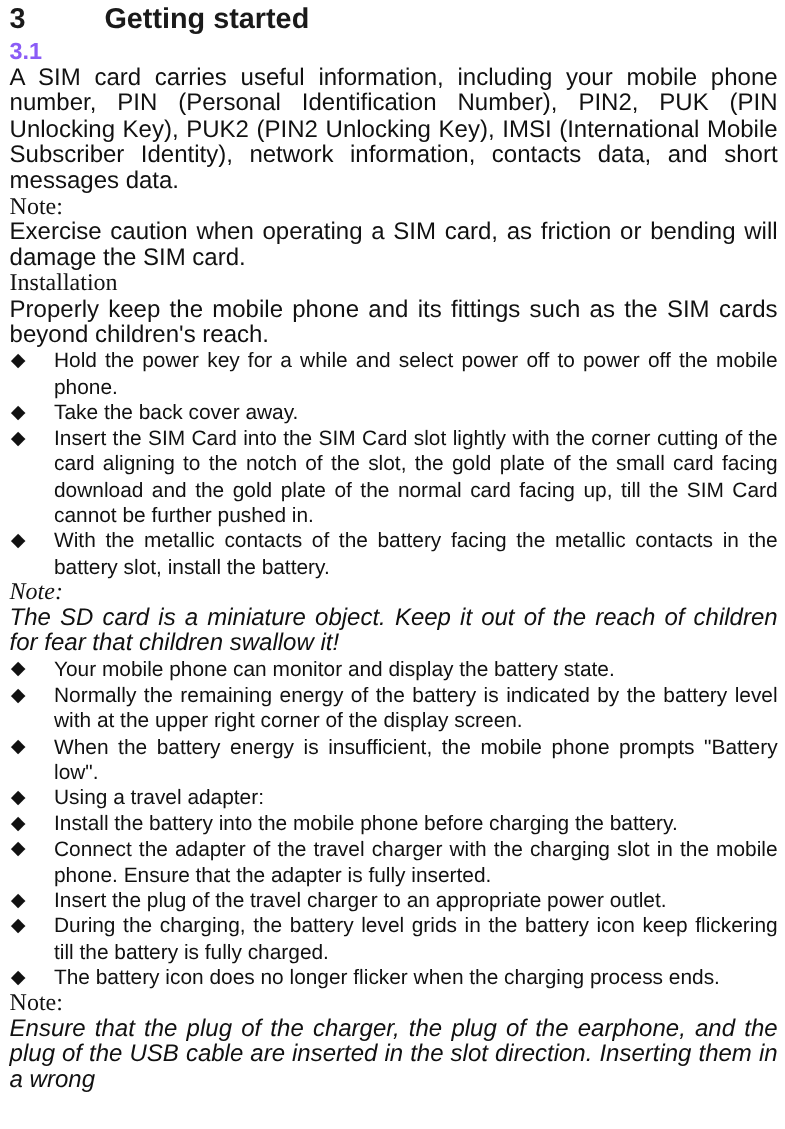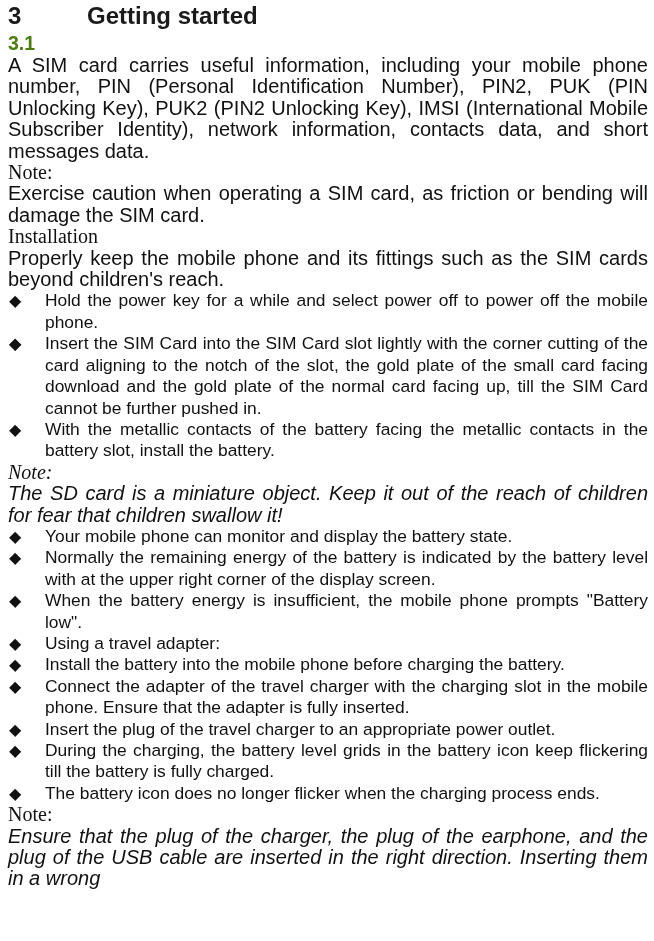--- a/index.html
+++ b/index.html
@@ -31,21 +31,21 @@
     color: #1a1a1a;
   }
   .h1 .num { width: 79px; }
   .h2 {
     display: flex;
     font-weight: bold;
     font-size: 19.5px;
     line-height: 22px;
     height: 24px;
     align-items: center;
-    color: #4d7c0f;
+    color: #8b5cf6;
   }
   .h2 .num { width: 79px; }
   .p {
     font-size: 20px;
     line-height: 21.4px;
     text-align: justify;
     margin: 0;
   }
   .p.italic { font-style: italic; }
   .p.left { text-align: left; font-family: Liberation Serif, serif; }
@@ -89,20 +89,21 @@
   <p class="p left">Installation</p>
   <p class="p">Properly keep the mobile phone and its fittings such as the SIM cards beyond children's reach.</p>
 
   <ul class="bullets">
     <li>
       <span class="bullet">◆</span>
       <span>Hold the power key for a while and select power off to power off the mobile phone.</span>
     </li>
     <li>
       <span class="bullet">◆</span>
+      <span>Take the back cover away.</span>
     </li>
     <li>
       <span class="bullet">◆</span>
       <span>Insert the SIM Card into the SIM Card slot lightly with the corner cutting of the card aligning to the notch of the slot, the gold plate of the small card facing download and the gold plate of the normal card facing up, till the SIM Card cannot be further pushed in.</span>
     </li>
     <li>
       <span class="bullet">◆</span>
       <span>With the metallic contacts of the battery facing the metallic contacts in the battery slot, install the battery.</span>
     </li>
   </ul>
@@ -144,15 +145,15 @@
       <span class="bullet">◆</span>
       <span>During the charging, the battery level grids in the battery icon keep flickering till the battery is fully charged.</span>
     </li>
     <li>
       <span class="bullet">◆</span>
       <span>The battery icon does no longer flicker when the charging process ends.</span>
     </li>
   </ul>
 
   <p class="p left">Note:</p>
-  <p class="p italic">Ensure that the plug of the charger, the plug of the earphone, and the plug of the USB cable are inserted in the right direction. Inserting them in a wrong</p>
+  <p class="p italic">Ensure that the plug of the charger, the plug of the earphone, and the plug of the USB cable are inserted in the slot direction. Inserting them in a wrong</p>
 
 </div>
 
 </body></html>

